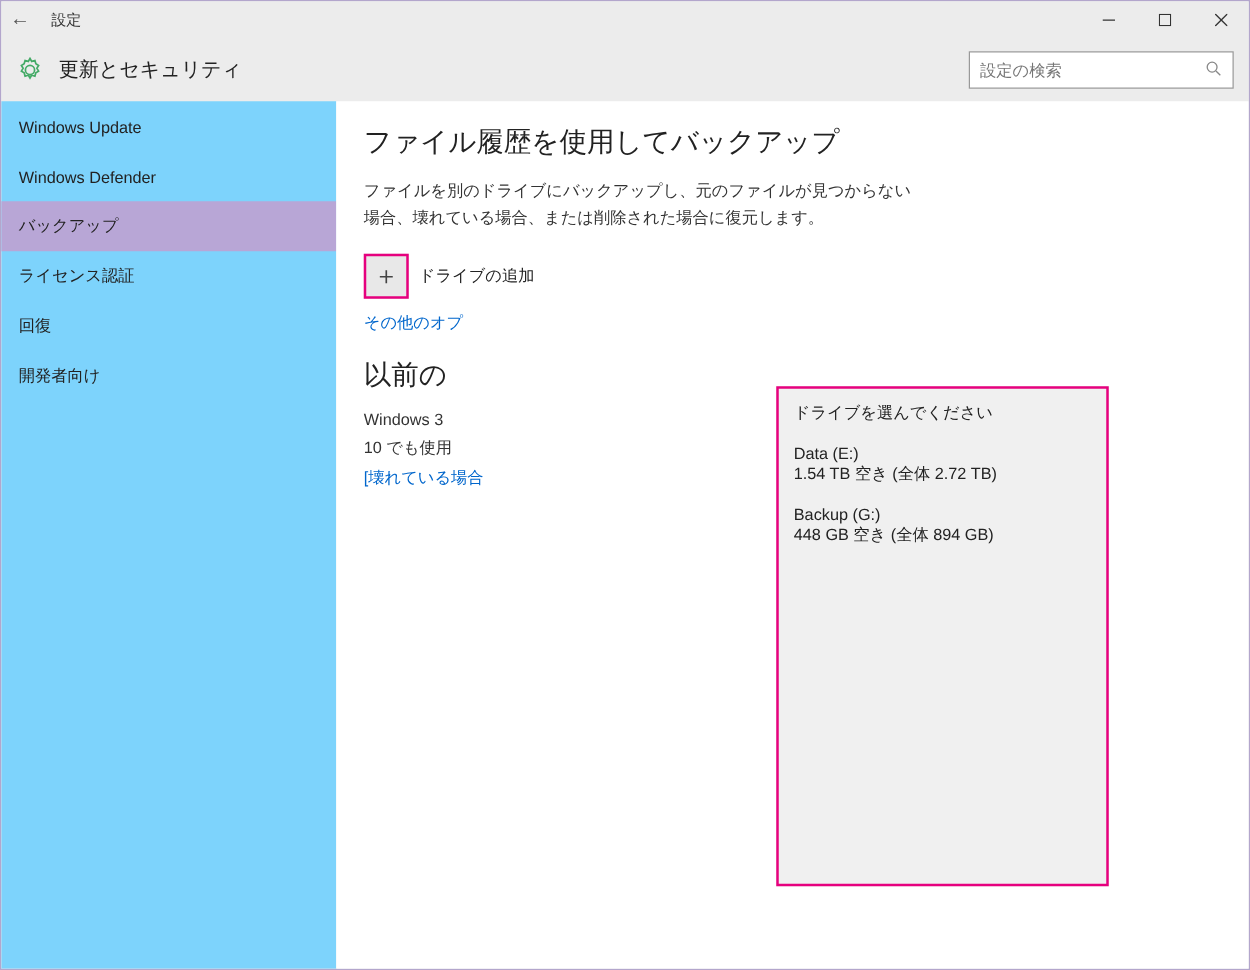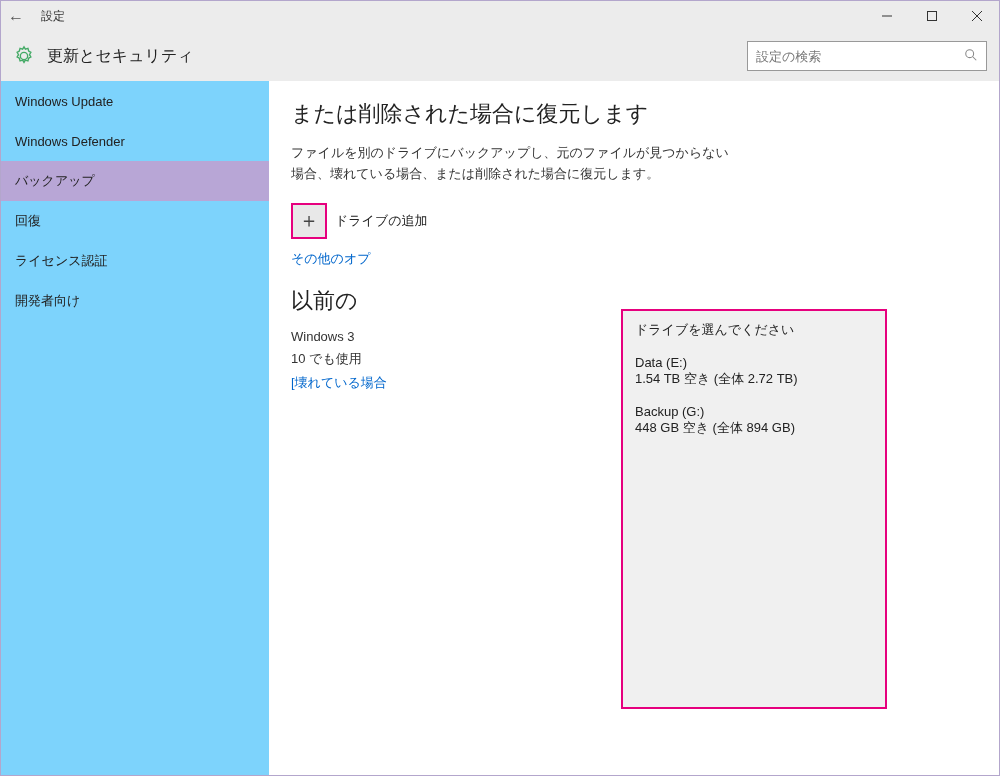--- a/index.html
+++ b/index.html
@@ -8,21 +8,21 @@
   .titlebar { height: 30px; display: flex; align-items: center; background: #ececec; }
   .titlebar .back { width: 30px; text-align: center; font-size: 16px; color: #555; cursor: pointer; }
   .titlebar .title { font-size: 12px; color: #333; margin-left: 10px; }
   .titlebar .spacer { flex: 1; }
   .win-controls { display: flex; }
   .win-btn { width: 45px; height: 30px; display: flex; align-items: center; justify-content: center; font-size: 12px; }
   
   .headerbar { height: 50px; display: flex; align-items: center; padding: 0 12px; background: #ececec; }
   .gear { width: 22px; height: 22px; margin-right: 12px; display: flex; align-items: center; justify-content: center; }
   .category-title { font-size: 16px; color: #222; flex: 1; }
-  .search-box { width: 240px; height: 30px; border: 1px solid #999; display: flex; align-items: center; padding: 0 8px; background: #fff; }
+  .search-box { width: 212px; height: 30px; border: 1px solid #999; display: flex; align-items: center; padding: 0 8px; background: #fff; }
   .search-box input { border: none; outline: none; flex: 1; font-size: 13px; background: transparent; }
   .search-icon { font-size: 13px; color: #888; }
   
   .body-area { display: flex; height: calc(100% - 80px); }
   .sidebar { width: 268px; background: #7dd3fc; padding-top: 0; }
   .side-item { height: 40px; display: flex; align-items: center; padding-left: 14px; font-size: 13px; color: #222; cursor: pointer; }
   .side-item.selected { background: #b8a6d6; }
   
   .content { flex: 1; background: #fff; padding: 18px 22px; position: relative; }
   .section-h1 { font-size: 22px; font-weight: 300; color: #222; margin-bottom: 14px; }
@@ -88,27 +88,27 @@
         </svg>
     </span>
   </div>
 </div>
 
 <div class="body-area">
   <div class="sidebar">
     <div class="side-item">Windows Update</div>
     <div class="side-item">Windows Defender</div>
     <div class="side-item selected">バックアップ</div>
+    <div class="side-item">ライセンス認証</div>
     <div class="side-item">回復</div>
-    <div class="side-item">ライセンス認証</div>
     <div class="side-item">開発者向け</div>
   </div>
 
   <div class="content">
-    <div class="section-h1">または削除された場合に復元します</div>
+    <div class="section-h1">ファイル履歴を使用してバックアップ</div>
     <div class="section-p">ファイルを別のドライブにバックアップし、元のファイルが見つからない場合、壊れている場合、または削除された場合に復元します。</div>
     
     <div class="add-drive-row">
       <div class="plus-btn">
         <span>＋</span>
       </div>
       <div class="add-drive-label">ドライブの追加</div>
     </div>
     
     <span class="link other-opt">その他のオプ</span>

